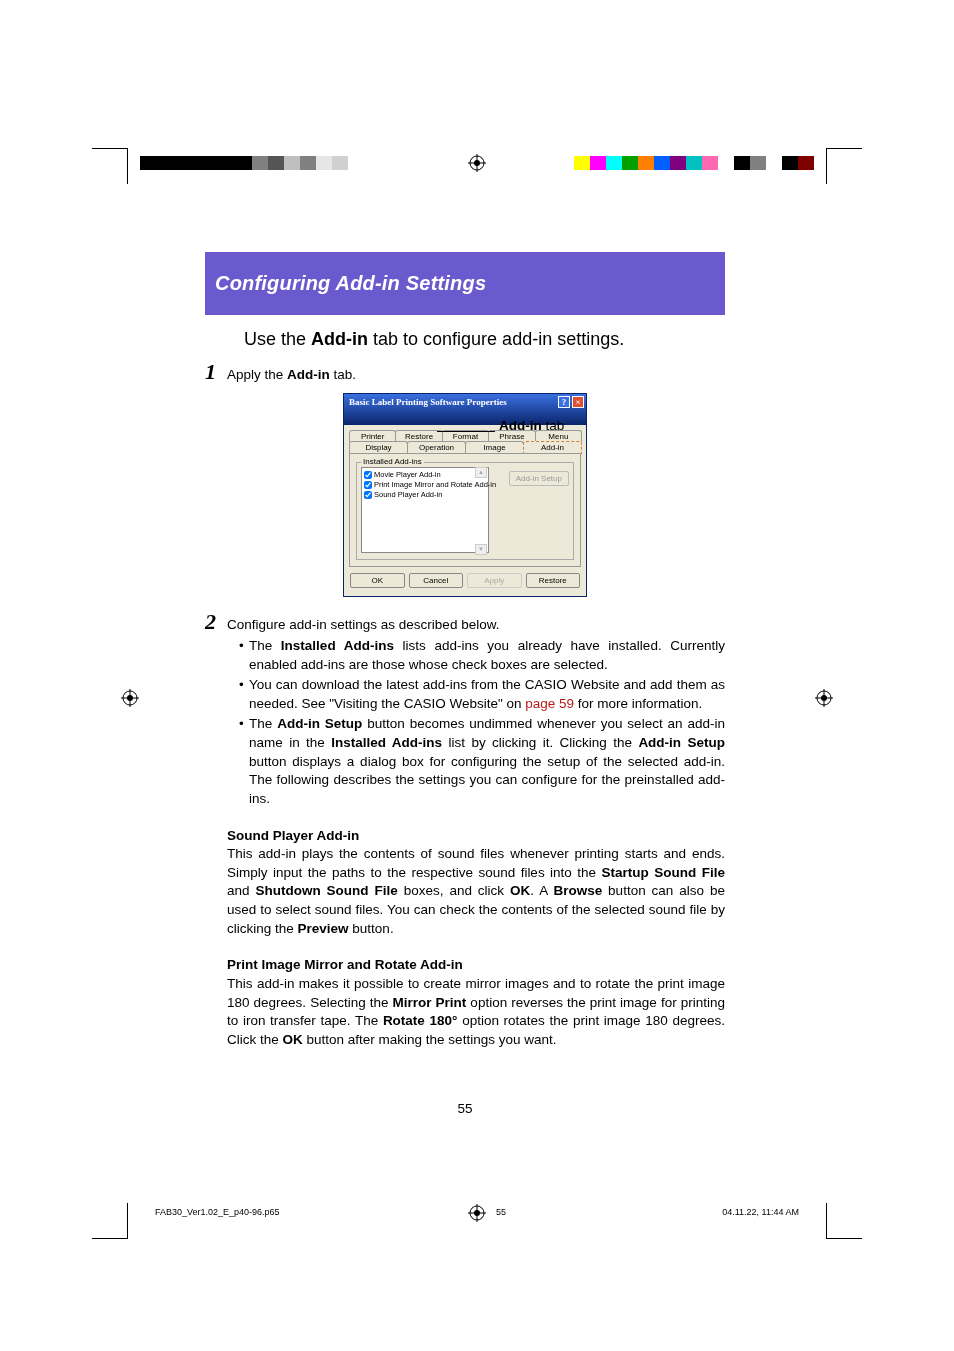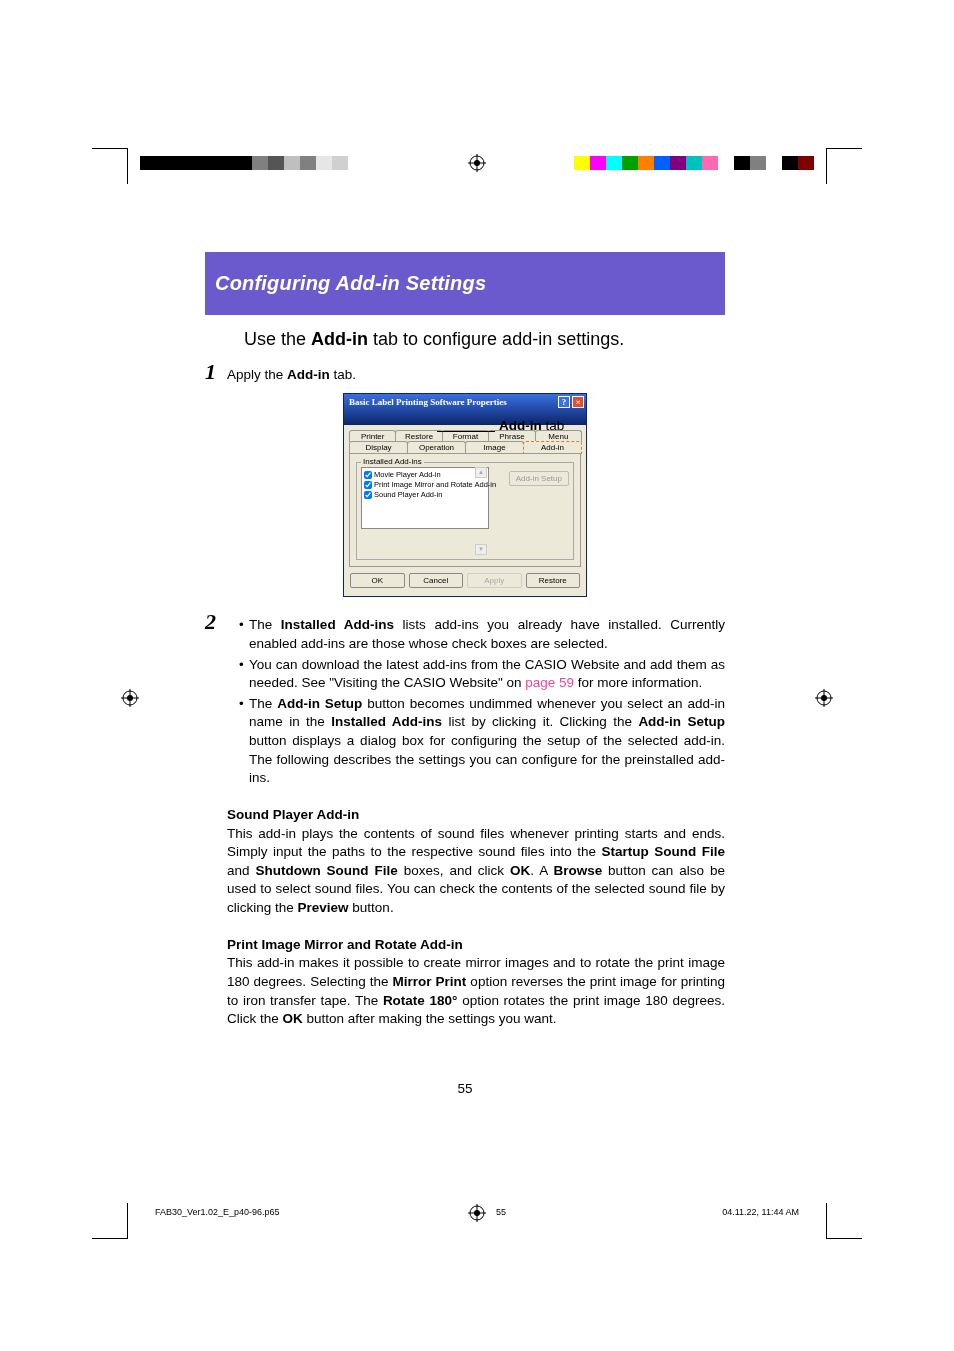--- a/index.html
+++ b/index.html
@@ -176,21 +176,21 @@
     top: -6px;
     left: 4px;
     background: #ece9d8;
     padding: 0 2px;
     font-size: 8px;
   }
   .addin-list {
     background: #fff;
     border: 1px solid #888;
     width: 128px;
-    height: 62px;
+    height: 86px;
     padding: 2px;
   }
   .chkline { display: flex; align-items: center; font-size: 7.5px; margin-bottom: 1px; white-space: nowrap; }
   .chkline input { width: 8px; height: 8px; margin-right: 2px; }
   .setup-btn {
     position: absolute;
     right: 4px;
     top: 8px;
     font-size: 8px;
     padding: 2px 6px;
@@ -255,21 +255,21 @@
   .sub-head {
     font-size: 13.5px;
     font-weight: bold;
     margin-top: 18px;
   }
   .para {
     font-size: 13.5px;
     line-height: 1.38;
     text-align: justify;
   }
-  .link { color: #ec4899; }
+  .link { color: #b91c1c; }
 
   .pgnum {
     text-align: center;
     font-size: 13.5px;
     margin-top: 52px;
   }
 
   .footer {
     position: absolute;
     bottom: 134px;
@@ -425,20 +425,21 @@
     </div>
     <div class="callout-line"></div>
     <div class="callout-label">
       <strong>Add-in</strong><span> tab</span>
     </div>
   </div>
 
   <div class="step-row">
     <div class="step-num">2</div>
     <div class="step-body">
+      <div>Configure add-in settings as described below.</div>
       <ul class="bullets" id="bullets">
           <li>The <strong>Installed Add-ins</strong> lists add-ins you already have installed. Currently enabled add-ins are those whose check boxes are selected.</li>
           <li>You can download the latest add-ins from the CASIO Website and add them as needed. See "Visiting the CASIO Website" on <span class="link">page 59</span> for more information.</li>
           <li>The <strong>Add-in Setup</strong> button becomes undimmed whenever you select an add-in name in the <strong>Installed Add-ins</strong> list by clicking it. Clicking the <strong>Add-in Setup</strong> button displays a dialog box for configuring the setup of the selected add-in.  The following describes the settings you can configure for the preinstalled add-ins.</li>
         </ul>
 
       <div class="sub-head">Sound Player Add-in</div>
       <p class="para">
         <span>This add-in plays the contents of sound files whenever printing starts and ends. Simply input the paths to the respective sound files into the </span><strong>Startup Sound File</strong><span> and </span><strong>Shutdown Sound File</strong><span> boxes, and click </span><strong>OK</strong><span>. A </span><strong>Browse</strong><span> button can also be used to select sound files. You can check the contents of the selected sound file by clicking the </span><strong>Preview</strong><span> button.</span>
       </p>

